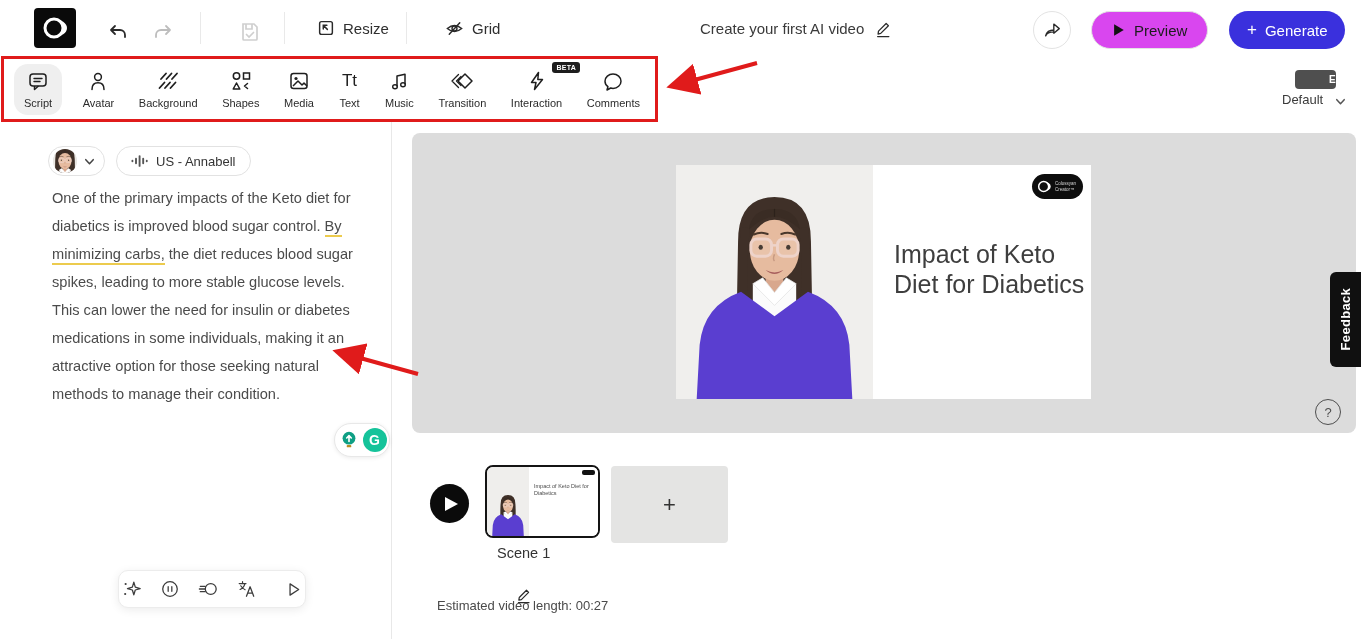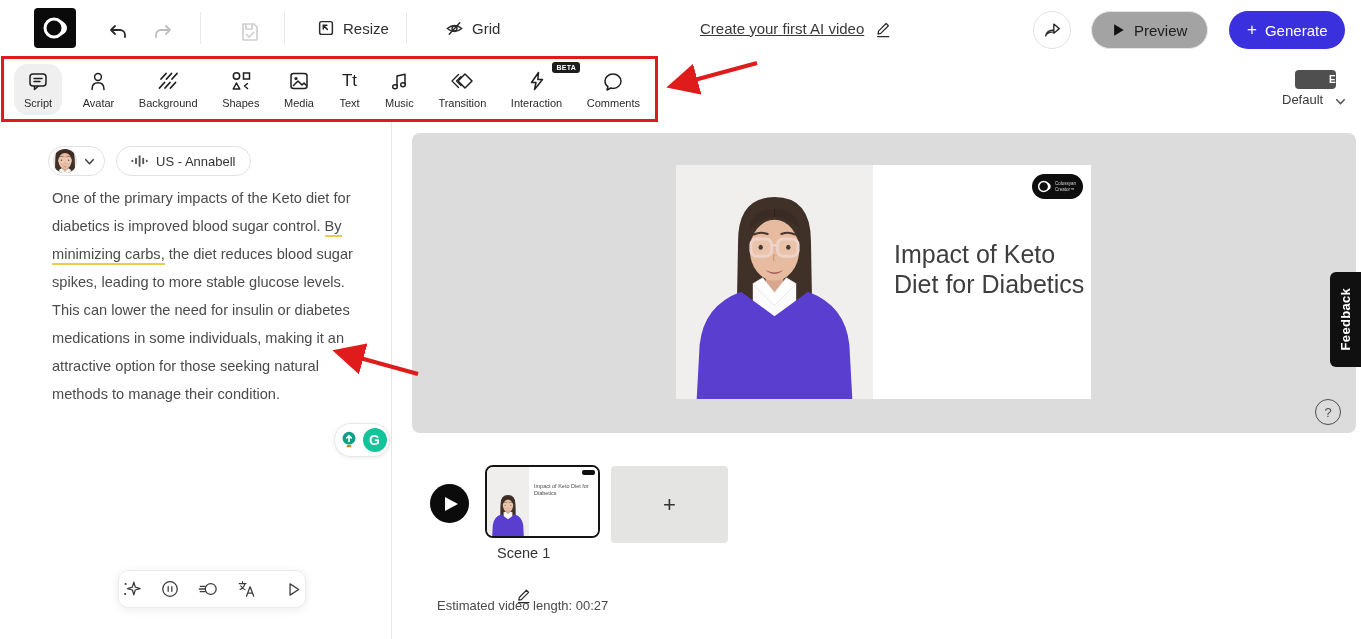--- a/index.html
+++ b/index.html
@@ -6,23 +6,23 @@
   html,body { background:#fff; font-family:"Liberation Sans", sans-serif; }
   .stage { position:relative; width:1361px; height:639px; background:#fff; overflow:hidden; }
   .abs { position:absolute; }
 
   
   .topbar { position:absolute; left:16px; top:0; width:1261px; height:56px; background:#fff; display:flex; align-items:center; }
   .logo { position:absolute; left:18px; top:8px; width:42px; height:40px; background:#0a0a0a; border-radius:4px; display:flex; align-items:center; justify-content:center; cursor:pointer; }
   .icon-btn { background:none; border:none; cursor:pointer; display:flex; align-items:center; justify-content:center; padding:4px; }
   .tb-divider { position:absolute; top:12px; width:1px; height:32px; background:#e9e9e9; }
   .tb-group { position:absolute; top:0; height:56px; display:flex; align-items:center; gap:7px; font-size:15px; color:#2f2f2f; cursor:pointer; }
-  .doc-title { position:absolute; left:684px; top:0; height:56px; display:flex; align-items:center; gap:10px; font-size:15px; color:#3a3a3a;text-decoration:underline; }
+  .doc-title { position:absolute; left:684px; top:0; height:56px; display:flex; align-items:center; gap:10px; font-size:15px; color:#3a3a3a; }
   .share-btn { position:absolute; left:1017px; top:11px; width:38px; height:38px; border:1px solid #e3e3e3; border-radius:50%; background:#fff; display:flex; align-items:center; justify-content:center; cursor:pointer; }
-  .preview-btn { position:absolute; left:1075px; top:11px; height:38px; padding:4px 20px; border:1px solid #e3e3e3; border-radius:19px; background:#a3a3a3; display:flex; align-items:center; gap:9px; font-size:15px; color:#1c1c1c; cursor:pointer; }
+  .preview-btn { position:absolute; left:1075px; top:11px; height:38px; padding:4px 20px; border:1px solid #e3e3e3; border-radius:19px; background:#d946ef; display:flex; align-items:center; gap:9px; font-size:15px; color:#1c1c1c; cursor:pointer; }
   .generate-btn { position:absolute; left:1213px; top:11px; height:38px; padding:0 18px; border:none; border-radius:19px; background:#3a30dd; color:#fff; display:flex; align-items:center; gap:8px; font-size:15px; cursor:pointer; }
 
   
   .tabrow { position:absolute; left:4px; top:58px; width:650px; height:62px; display:flex; align-items:center; justify-content:space-between; padding:0 10px; }
   .tab { display:flex; flex-direction:column; align-items:center; gap:5px; font-size:11px; color:#2b2b2b; padding:6px 4px; cursor:pointer; position:relative; background:none; border:none; font-family:"Liberation Sans", sans-serif; }
   .tab.active { background:#efefef; border-radius:14px; padding:6px 10px; }
   .tab .ticon { width:22px; height:22px; }
   .beta-badge { position:absolute; top:-2px; right:-14px; background:#1d1d1d; color:#fff; font-size:7px; font-weight:bold; padding:2px 4px; border-radius:3px; letter-spacing:.3px; }
   .redbox { position:absolute; left:1px; top:56px; width:657px; height:66px; border:3px solid #e01b1b; pointer-events:none; z-index:40; }
 

